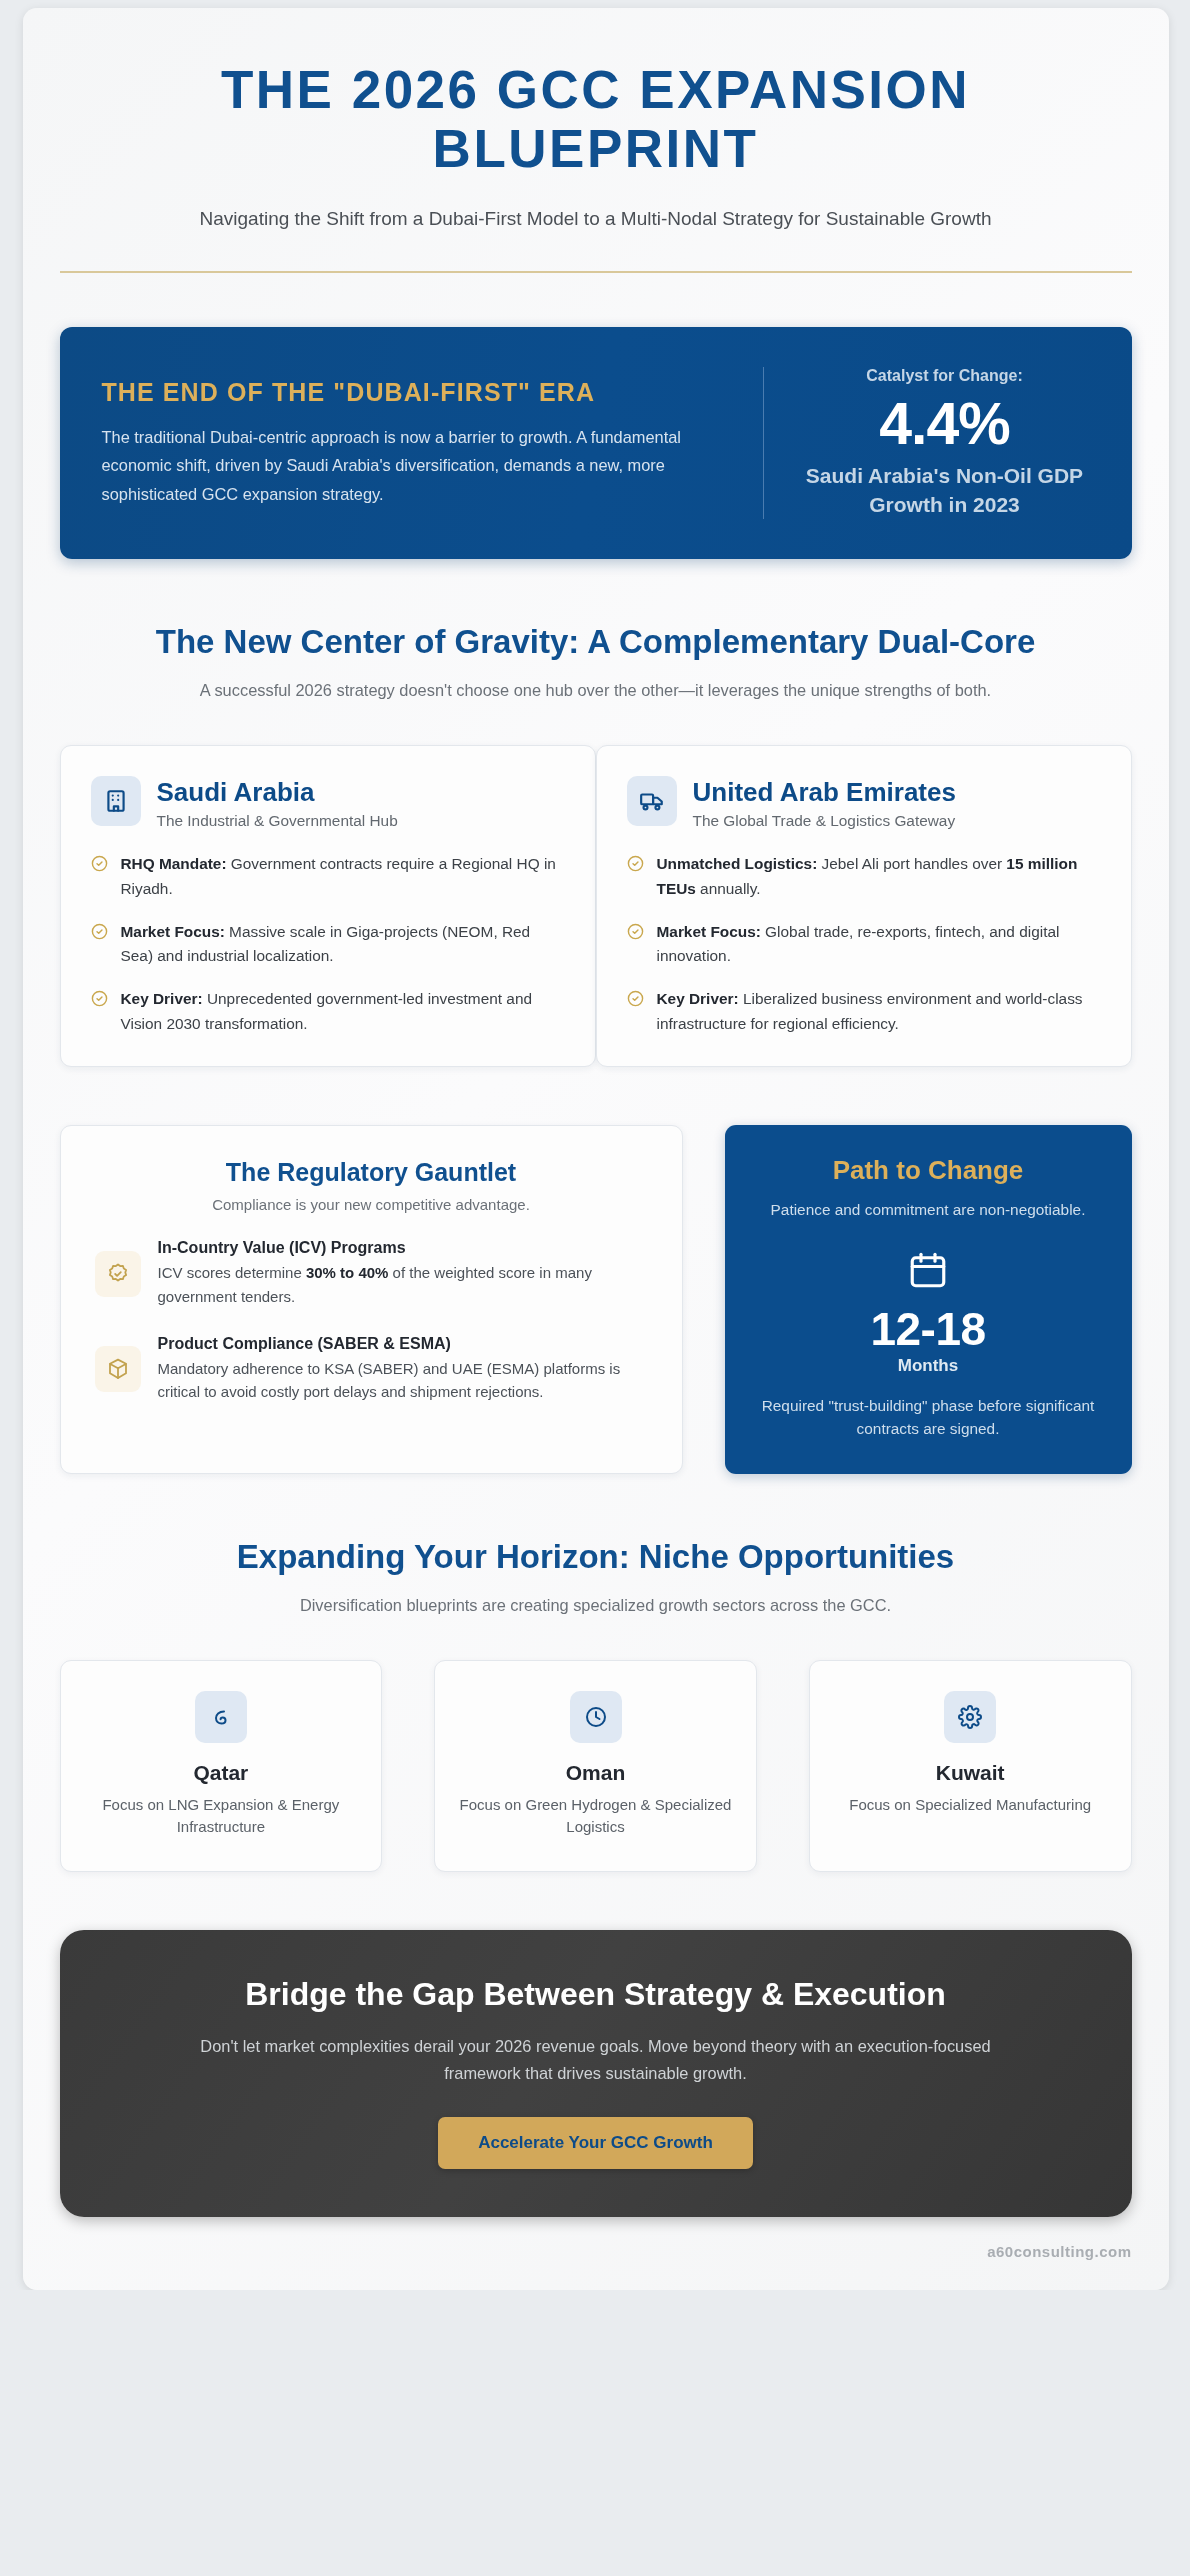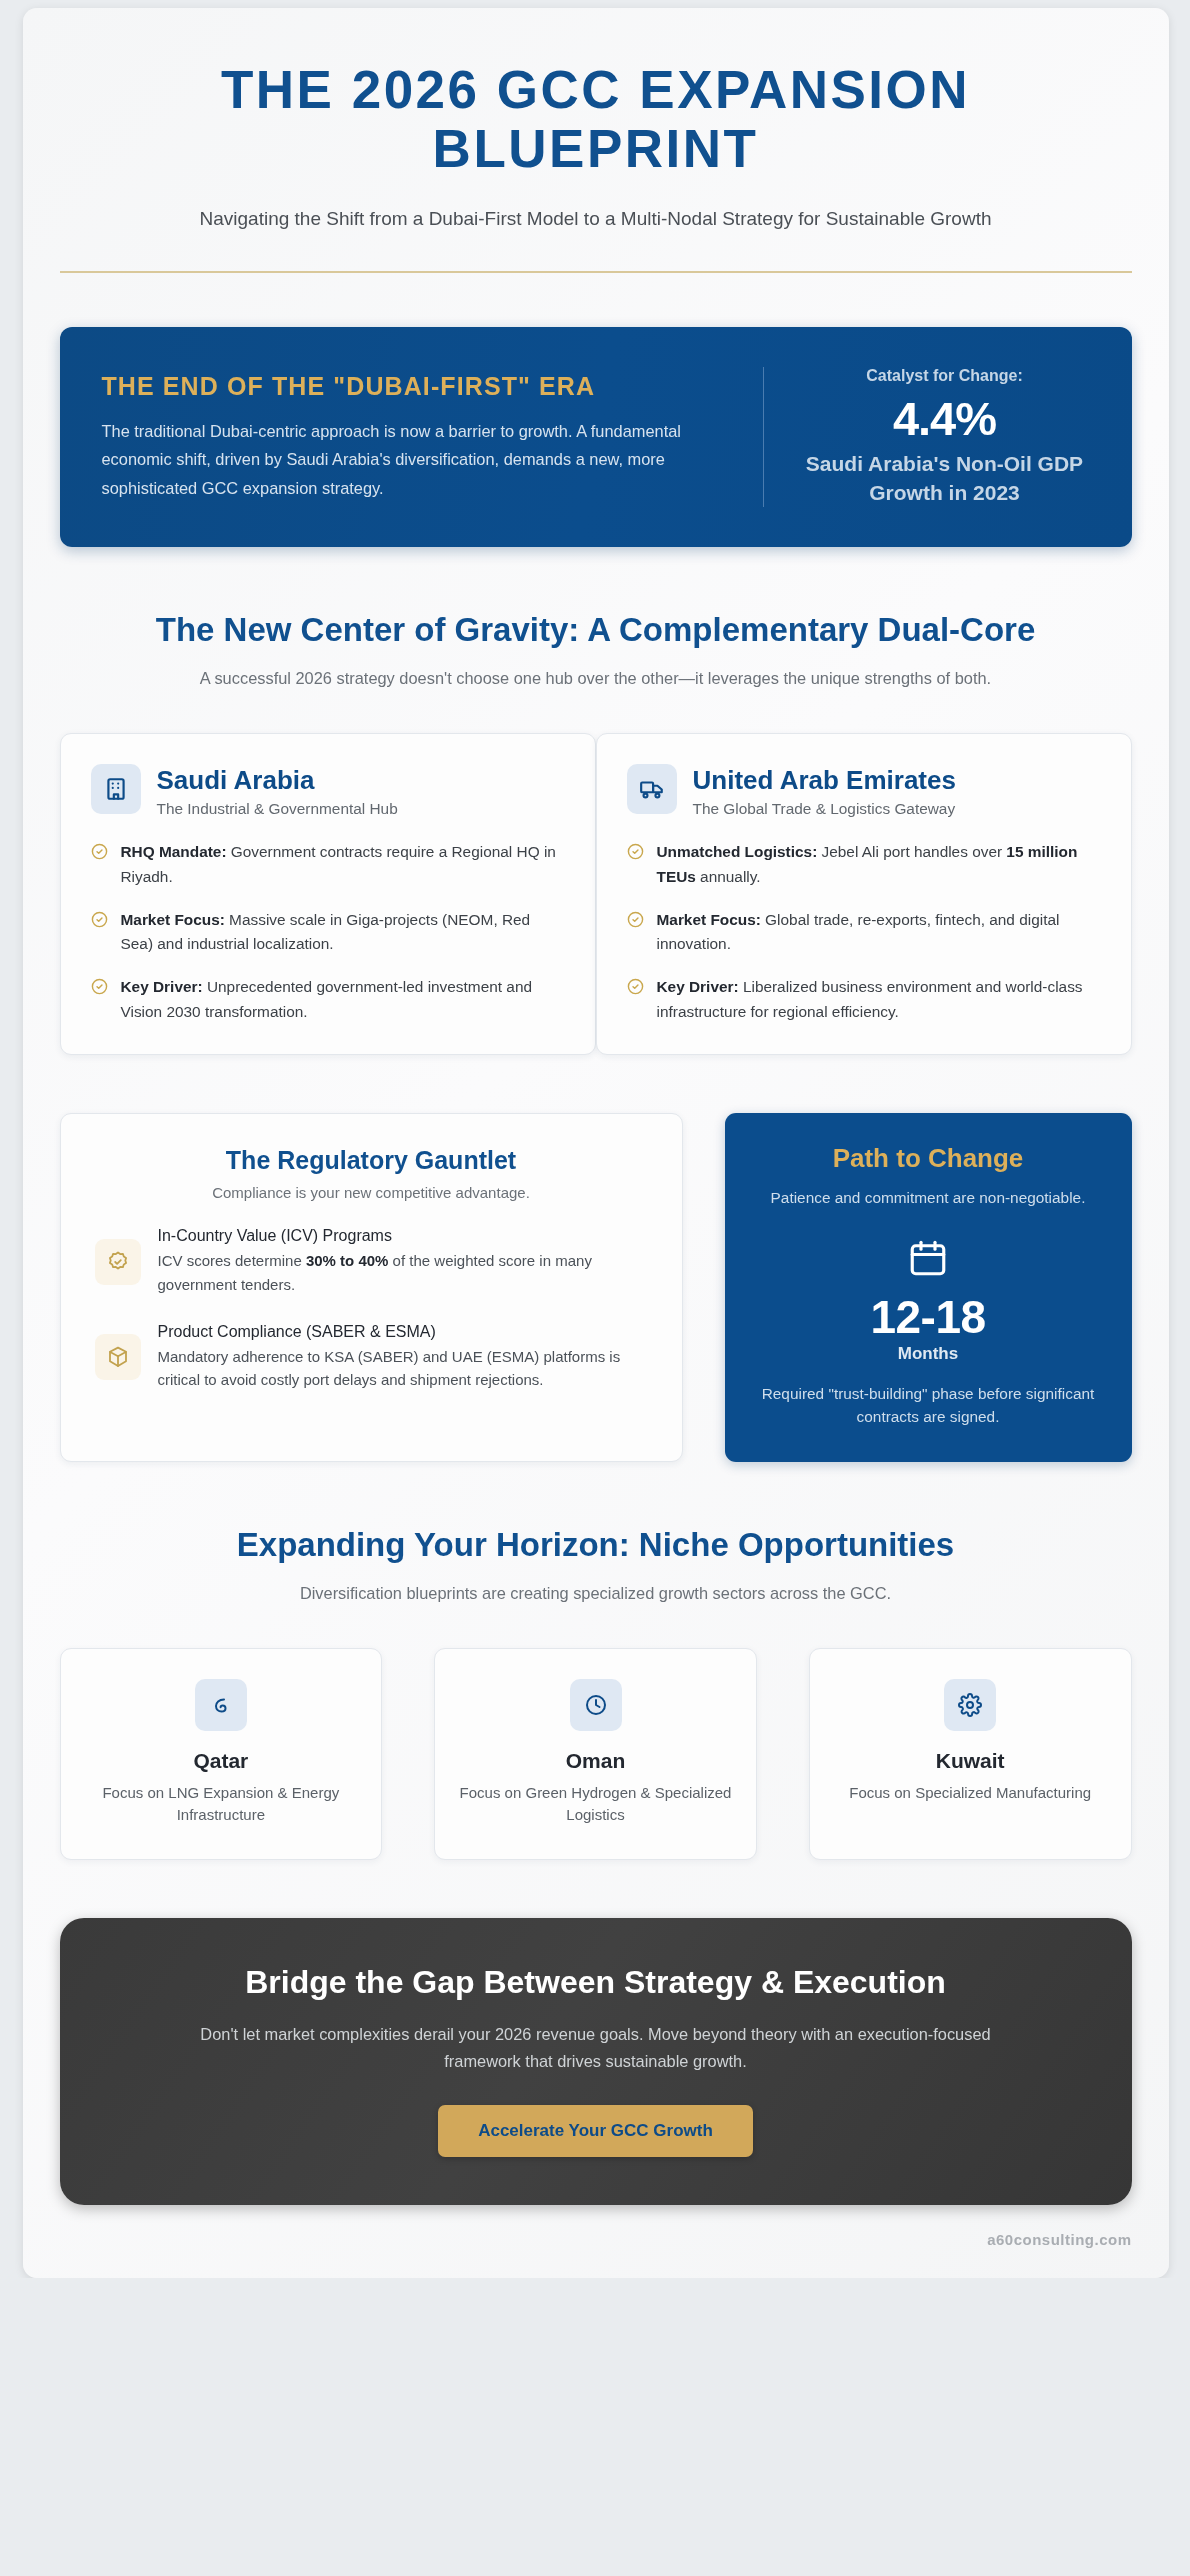--- a/index.html
+++ b/index.html
@@ -82,21 +82,21 @@
     text-align:center;
   }
   .stat-label {
     color:#c5d6e6;
     font-size:16px;
     font-weight:bold;
     margin-bottom:10px;
   }
   .stat-value {
     color:#ffffff;
-    font-size:47px;
+    font-size:59px;
     font-weight:bold;
     line-height:1;
     letter-spacing:-1px;
     margin-bottom:8px;
   }
   .stat-sub {
     color:#c5d6e6;
     font-size:21px;
     font-weight:bold;
     line-height:1.35;
@@ -211,21 +211,21 @@
   .reg-ico {
     flex:0 0 46px;
     width:46px; height:46px;
     background:#faf4e8;
     border-radius:9px;
     display:flex; align-items:center; justify-content:center;
     color:#c2a24e;
   }
   .reg-item-title {
     font-size:16px;
-    font-weight:normal;
+    font-weight:bold;
     color:#232830;
     margin-bottom:4px;
   }
   .reg-item-body {
     font-size:15px;
     color:#4b5158;
     line-height:1.58;
   }
   .reg-item-body b { color:#232830; font-weight:bold; }
 

